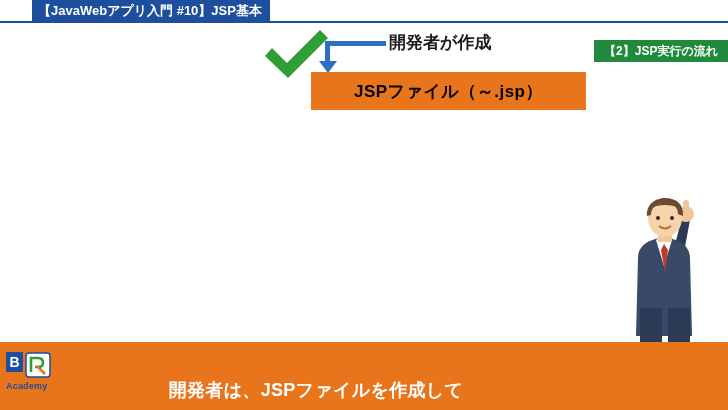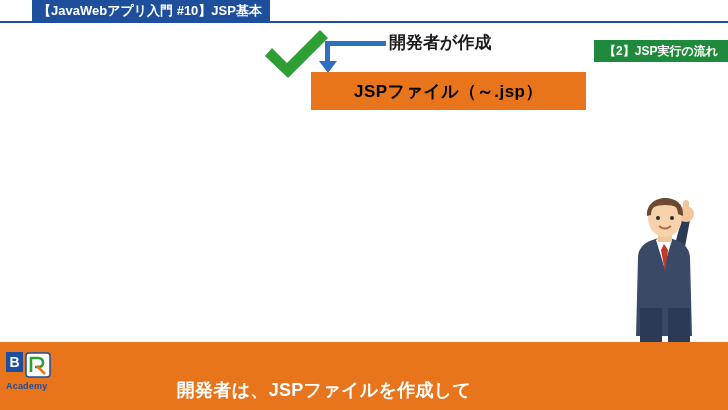--- a/index.html
+++ b/index.html
@@ -126,21 +126,20 @@
   .caption {
     position: absolute;
     left: 0; bottom: 6px;
     width: 632px;
     text-align: center;
     color: #ffffff;
     font-size: 18px;
     font-weight: bold;
     line-height: 27px;
     letter-spacing: 0.3px;
-    margin-left: 8px;
   }
   .caption .line { display: block; white-space: nowrap; }
 
   
   .logo {
     position: absolute;
     left: 6px; bottom: 6px;
     width: 46px; height: 52px;
   }
   .logo-b {

